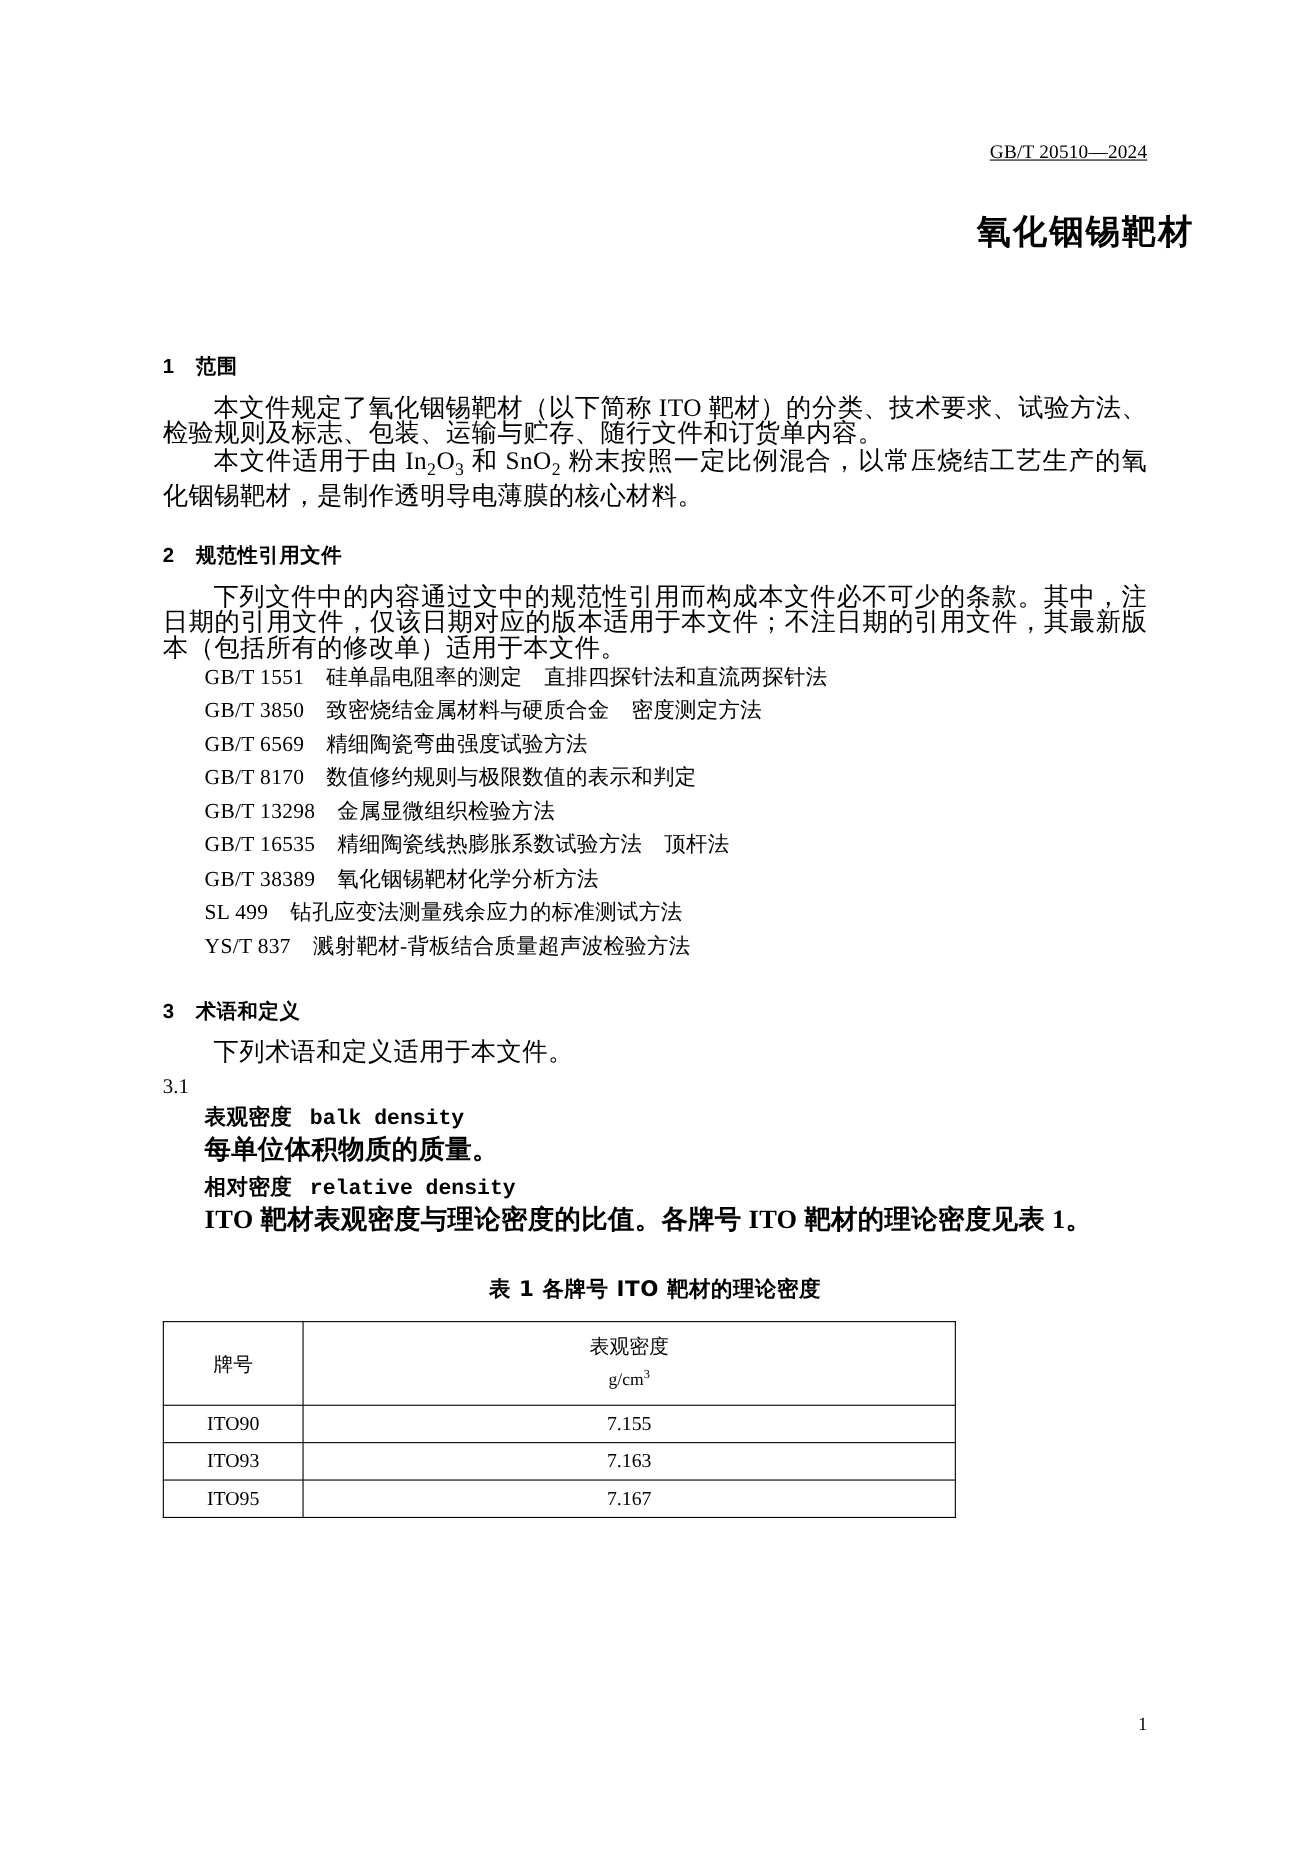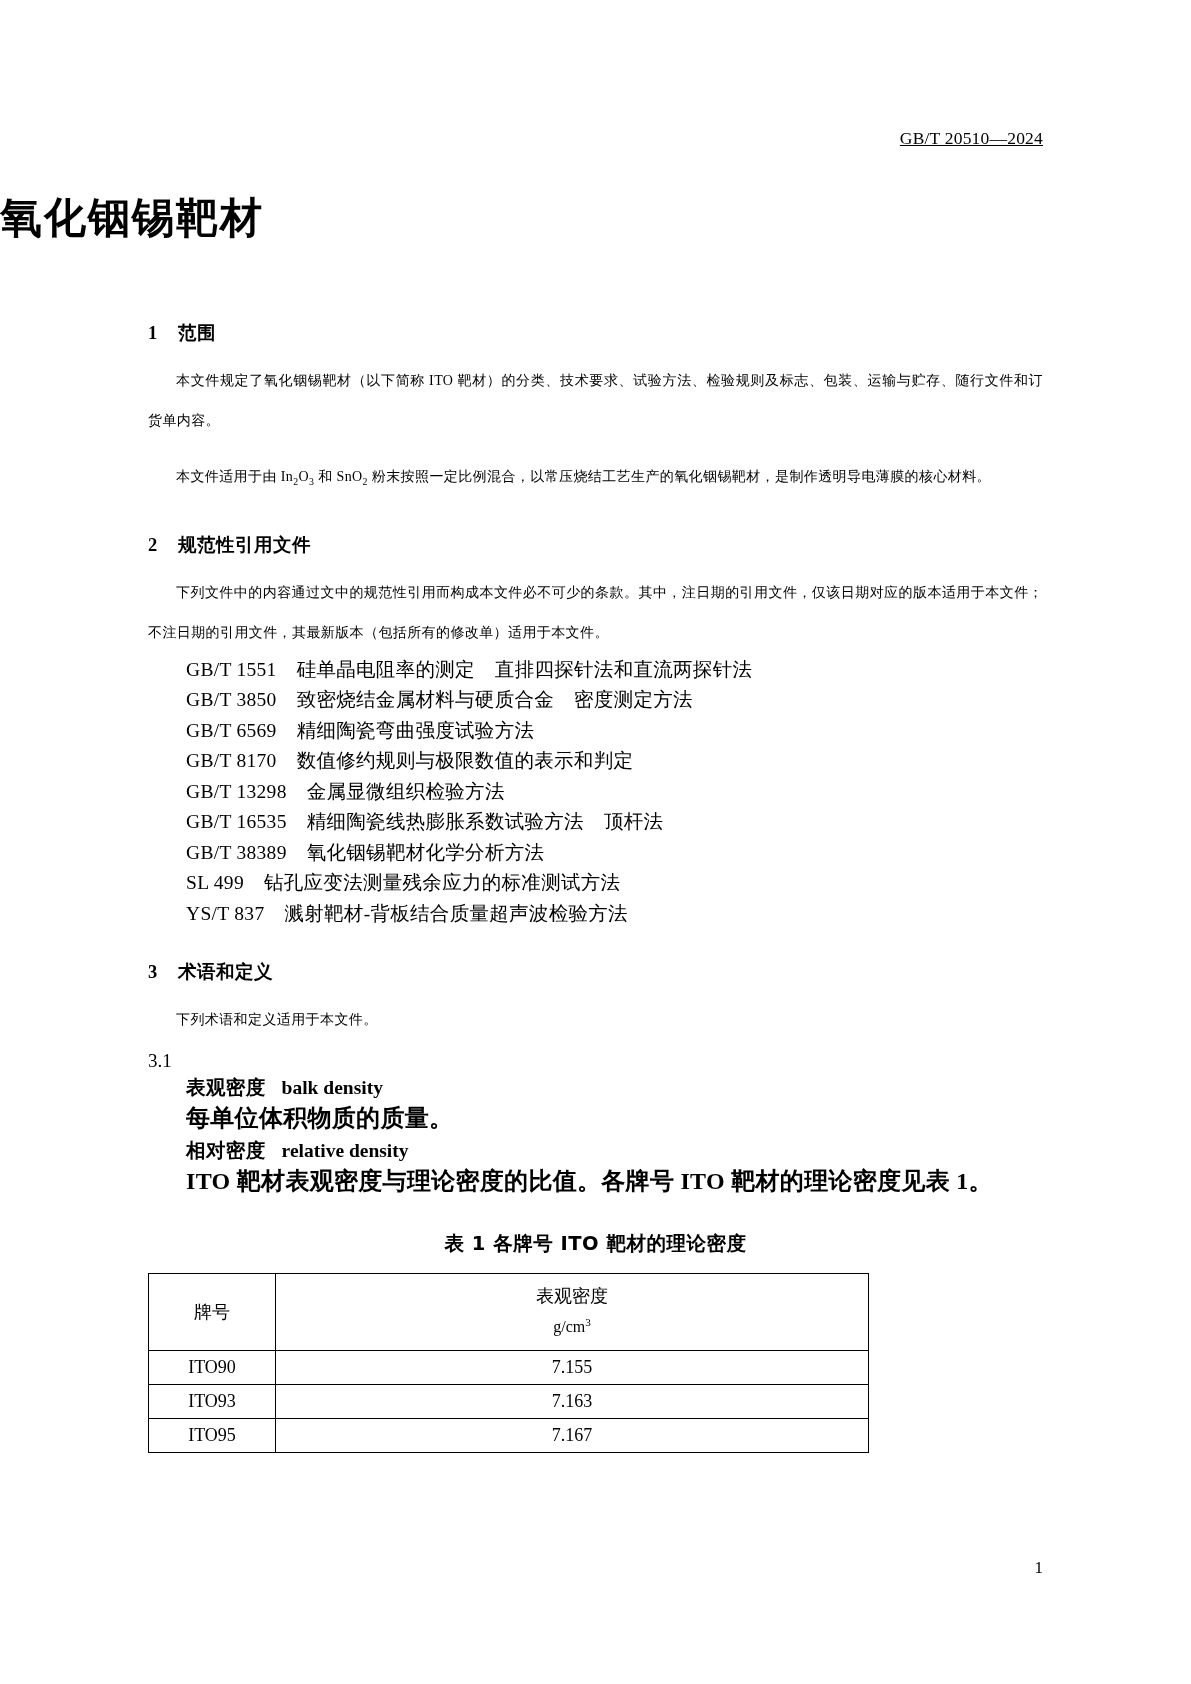--- a/index.html
+++ b/index.html
@@ -29,51 +29,51 @@
     font-size: 17.5px;
     letter-spacing: 0.2px;
     font-family: "Liberation Serif", serif;
     text-decoration: underline;
   }
   .doc-title {
     position: absolute;
     top: 190px;
     left: 0;
     width: 1086px;
-    text-align: left;
-    font-size: 42px;
+    text-align: right;
+    font-size: 31px;
     font-weight: bold;
     letter-spacing: 2px;
     font-family: "DejaVu Sans", sans-serif;
   }
   .content {
     position: absolute;
     top: 290px;
     left: 148px;
     width: 895px;
   }
   .sec-head {
-    font-family: Liberation Serif, serif;
+    font-family: Liberation Sans, sans-serif;
     font-size: 18.5px;
     font-weight: bold;
     margin-top: 30px;
     margin-bottom: 14px;
     letter-spacing: 0.5px;
   }
   .sec-head .num {
     display: inline-block;
     width: 30px;
   }
   .para {
-    font-size: 14px;
-    line-height: 40px;
+    font-size: 23px;
+    line-height: 23px;
     text-align: justify;
     text-justify: inter-ideograph;
     text-indent: 2em;
-    margin: 16px 0 2px 0;
+    margin: 0 0 2px 0;
     letter-spacing: 0.4px;
   }
   .ref-line {
     font-size: 19.5px;
     line-height: 30.5px;
     margin: 0;
     padding-left: 38px;
     letter-spacing: 0.3px;
   }
   .ref-line .code {
@@ -90,21 +90,21 @@
   }
   .term {
     font-size: 19.5px;
     font-weight: bold;
     font-family: "DejaVu Sans", sans-serif;
     padding-left: 38px;
     margin: 2px 0;
     letter-spacing: 0.4px;
   }
   .term .en {
-    font-family: Liberation Serif, serif;
+    font-family: Liberation Mono, monospace;
     font-weight: bold;
     margin-left: 16px;
     letter-spacing: 0;
   }
   .term-def {
     font-size: 24px;
     padding-left: 38px;
     margin: 0 0 4px 0;
     line-height: 30px;
     letter-spacing: 0.3px;

